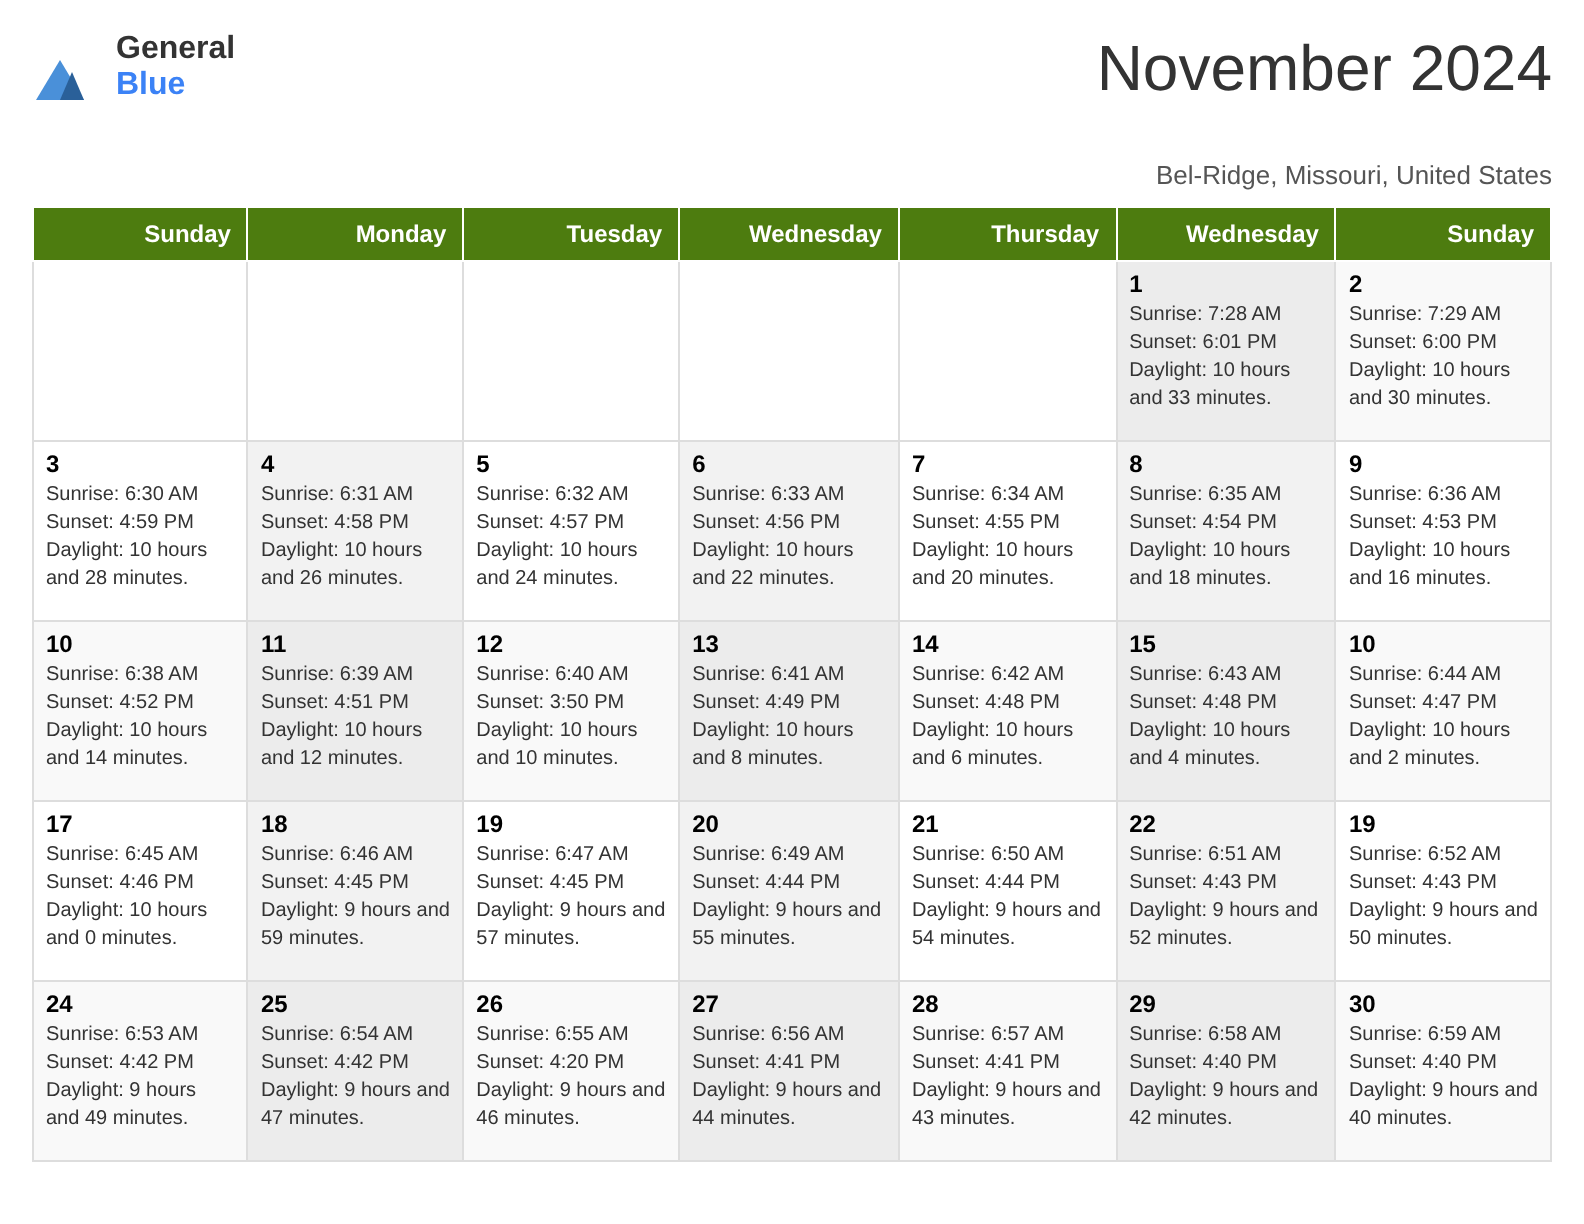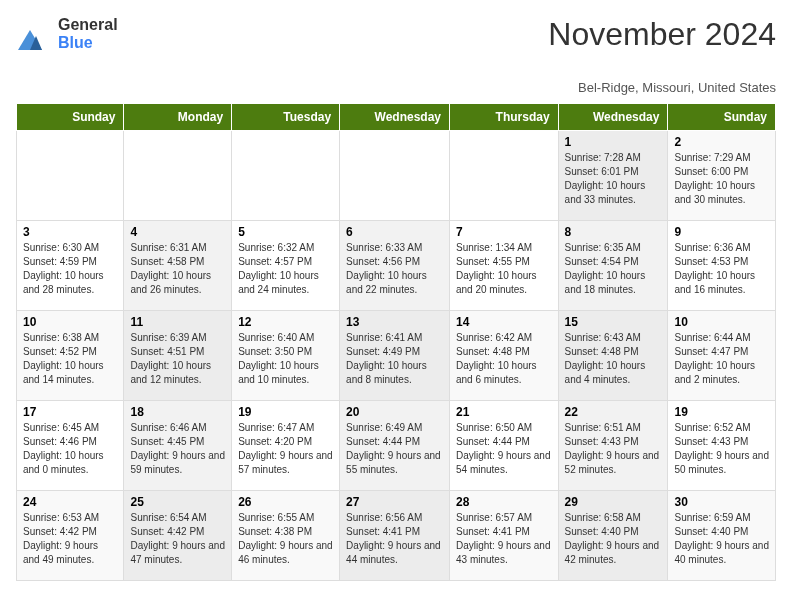--- a/index.html
+++ b/index.html
@@ -157,21 +157,21 @@
 Daylight: 10 hours and 24 minutes.</div>
         </td>
         <td>
           <span class="day-number">6</span>
           <div class="cell-content">Sunrise: 6:33 AM
 Sunset: 4:56 PM
 Daylight: 10 hours and 22 minutes.</div>
         </td>
         <td>
           <span class="day-number">7</span>
-          <div class="cell-content">Sunrise: 1:34 AM
+          <div class="cell-content">Sunrise: 6:34 AM
 Sunset: 4:55 PM
 Daylight: 10 hours and 20 minutes.</div>
         </td>
         <td>
           <span class="day-number">8</span>
           <div class="cell-content">Sunrise: 6:35 AM
 Sunset: 4:54 PM
 Daylight: 10 hours and 18 minutes.</div>
         </td>
         <td>
@@ -234,21 +234,21 @@
         </td>
         <td>
           <span class="day-number">18</span>
           <div class="cell-content">Sunrise: 6:46 AM
 Sunset: 4:45 PM
 Daylight: 9 hours and 59 minutes.</div>
         </td>
         <td>
           <span class="day-number">19</span>
           <div class="cell-content">Sunrise: 6:47 AM
-Sunset: 4:20 PM
+Sunset: 4:45 PM
 Daylight: 9 hours and 57 minutes.</div>
         </td>
         <td>
           <span class="day-number">20</span>
           <div class="cell-content">Sunrise: 6:49 AM
 Sunset: 4:44 PM
 Daylight: 9 hours and 55 minutes.</div>
         </td>
         <td>
           <span class="day-number">21</span>
@@ -278,21 +278,21 @@
         </td>
         <td>
           <span class="day-number">25</span>
           <div class="cell-content">Sunrise: 6:54 AM
 Sunset: 4:42 PM
 Daylight: 9 hours and 47 minutes.</div>
         </td>
         <td>
           <span class="day-number">26</span>
           <div class="cell-content">Sunrise: 6:55 AM
-Sunset: 4:38 PM
+Sunset: 4:20 PM
 Daylight: 9 hours and 46 minutes.</div>
         </td>
         <td>
           <span class="day-number">27</span>
           <div class="cell-content">Sunrise: 6:56 AM
 Sunset: 4:41 PM
 Daylight: 9 hours and 44 minutes.</div>
         </td>
         <td>
           <span class="day-number">28</span>

